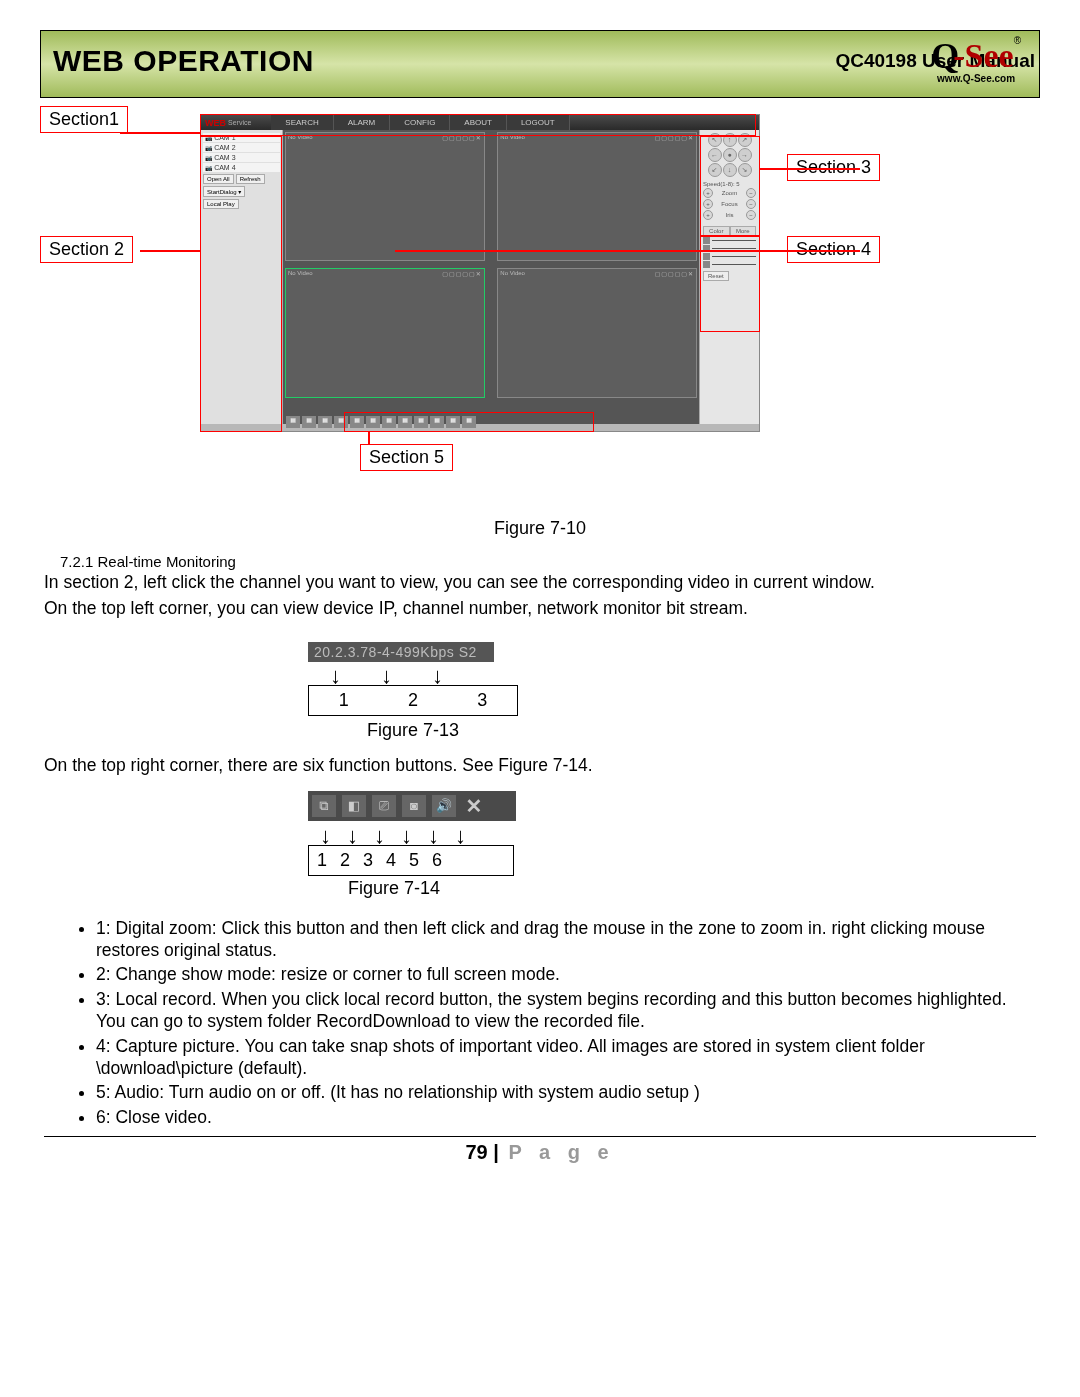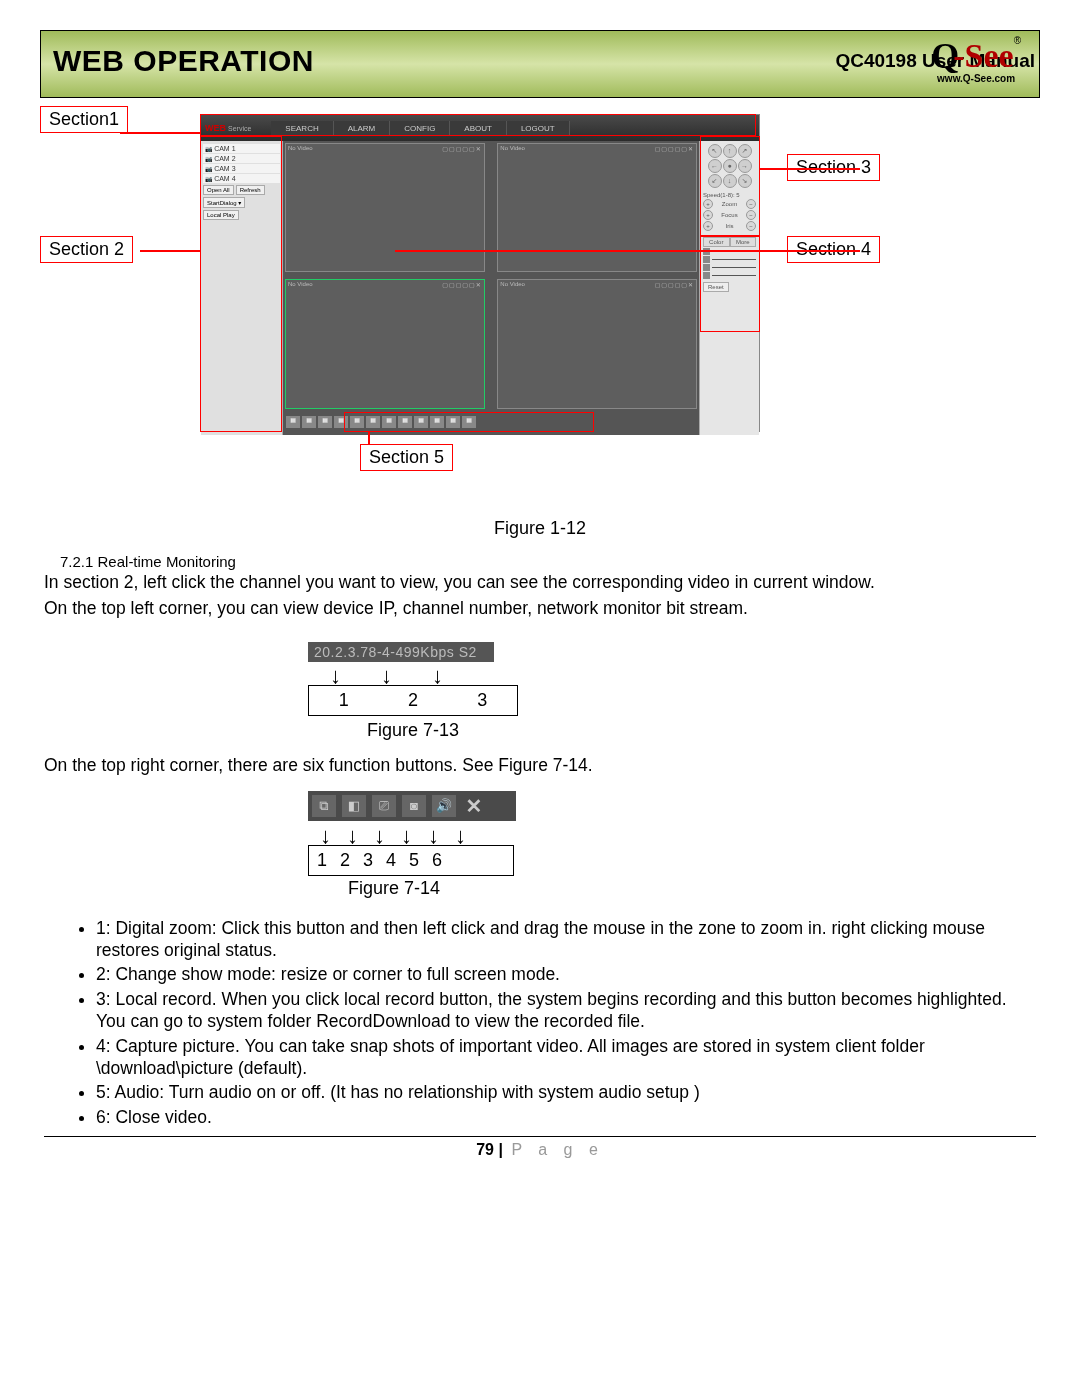--- a/index.html
+++ b/index.html
@@ -61,21 +61,21 @@
   .red-line { position:absolute; background:#f00; }
   
   .webshot {
     position: absolute;
     left: 160px; top: 8px;
     width: 560px; height: 318px;
     background: #b8b8b8;
     border: 1px solid #888;
   }
   .webshot .topbar {
-    height: 26px;
+    height: 15px;
     background: linear-gradient(to bottom,#4a4a4a,#2a2a2a);
     display:flex; align-items:center;
     padding-left:4px;
   }
   .webshot .topbar .weblbl { color:#cc0000; font-weight:bold; font-size:9px; margin-right:2px;}
   .webshot .topbar .svc { color:#aaa; font-size:7px;}
   .webshot .topbar .menu { display:flex; margin-left:20px; gap:0;}
   .webshot .topbar .menu span {
     background:#3a3a3a; color:#ccc; font-size:8px; padding:3px 14px; border-right:1px solid #555;
   }
@@ -149,21 +149,21 @@
   .fig14 .iconbar span.x { background:transparent; font-size:20px; font-weight:bold;}
   .fig14 .arrows { display:flex; gap:16px; padding-left:12px; margin-top:4px;}
   .fig14 .arrows span { font-size:22px; line-height:1;}
   .fig14 .nums { border:1px solid #000; width:206px; padding:4px 8px; font-size:18px; letter-spacing:4px; margin-top:-2px;}
   .fig14 .cap { font-size:18px; margin-left:40px; margin-top:2px;}
 
   ul.bullets { list-style: disc; padding-left: 44px; margin: 18px 8px 8px 8px;}
   ul.bullets li { font-size:17.5px; margin: 2px 4px; line-height:1.28;}
 
   .rule { border-top:1px solid #000; margin: 8px 4px 4px;}
-  .footer { text-align:center; font-size:16px; margin-top:4px;}
+  .footer { text-align:center; font-size:20px; margin-top:4px;font-weight:bold;}
   .footer .pg { color:#999; letter-spacing:6px; margin-left:4px;}
 </style>
 </head>
 <body>
 
 <div class="page">
 
   <div class="banner">
     <div class="logo">
       <span class="q">Q</span><span class="see">-See</span><span class="reg">®</span>
@@ -311,21 +311,21 @@
 
     <div class="red-line" style="left:80px; top:26px; width:80px; height:1.5px;"></div>
     <div class="red-line" style="left:100px; top:144px; width:60px; height:1.5px;"></div>
     <div class="red-line" style="left:720px; top:62px; width:100px; height:1.5px;"></div>
     <div class="red-line" style="left:720px; top:144px; width:100px; height:1.5px;"></div>
     <div class="red-line" style="left:328px; top:326px; width:1.5px; height:12px;"></div>
     <div class="red-line" style="left:355px; top:144px; width:365px; height:1.5px;"></div>
 
   </div>
 
-  <div class="fig-caption">Figure 1-12</div>
+  <div class="fig-caption">Figure 7-10</div>
 
   <div class="h3">7.2.1  Real-time Monitoring</div>
   <div class="para"> In section 2, left click the channel you want to view, you can see the corresponding video in current window.</div>
   <div class="para">On the top left corner, you can view device IP, channel number, network monitor bit stream.</div>
 
   <div class="fig13">
     <div class="bar">20.2.3.78-4-499Kbps S2</div>
     <div class="arrows">
         <span>↓</span>
         <span>↓</span>

